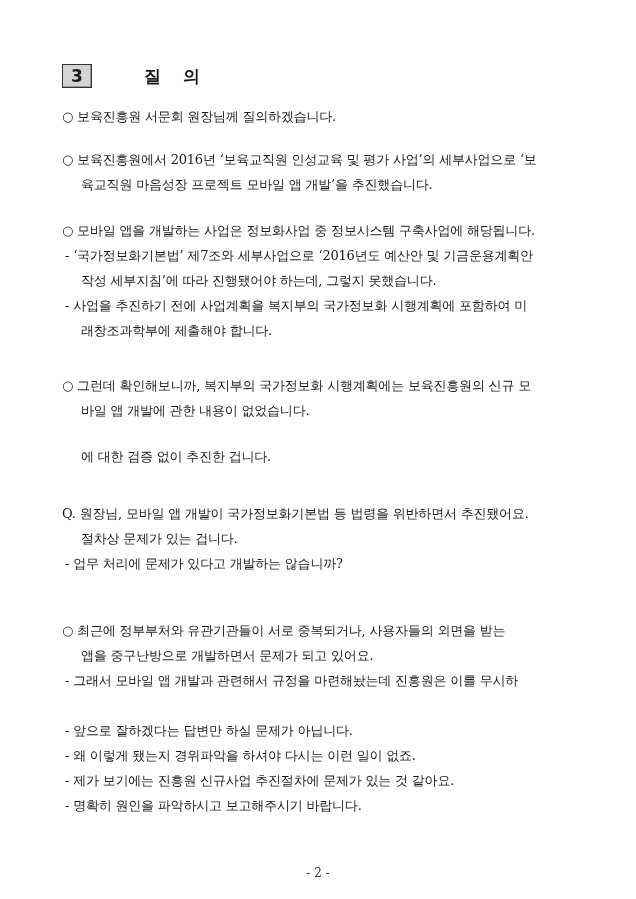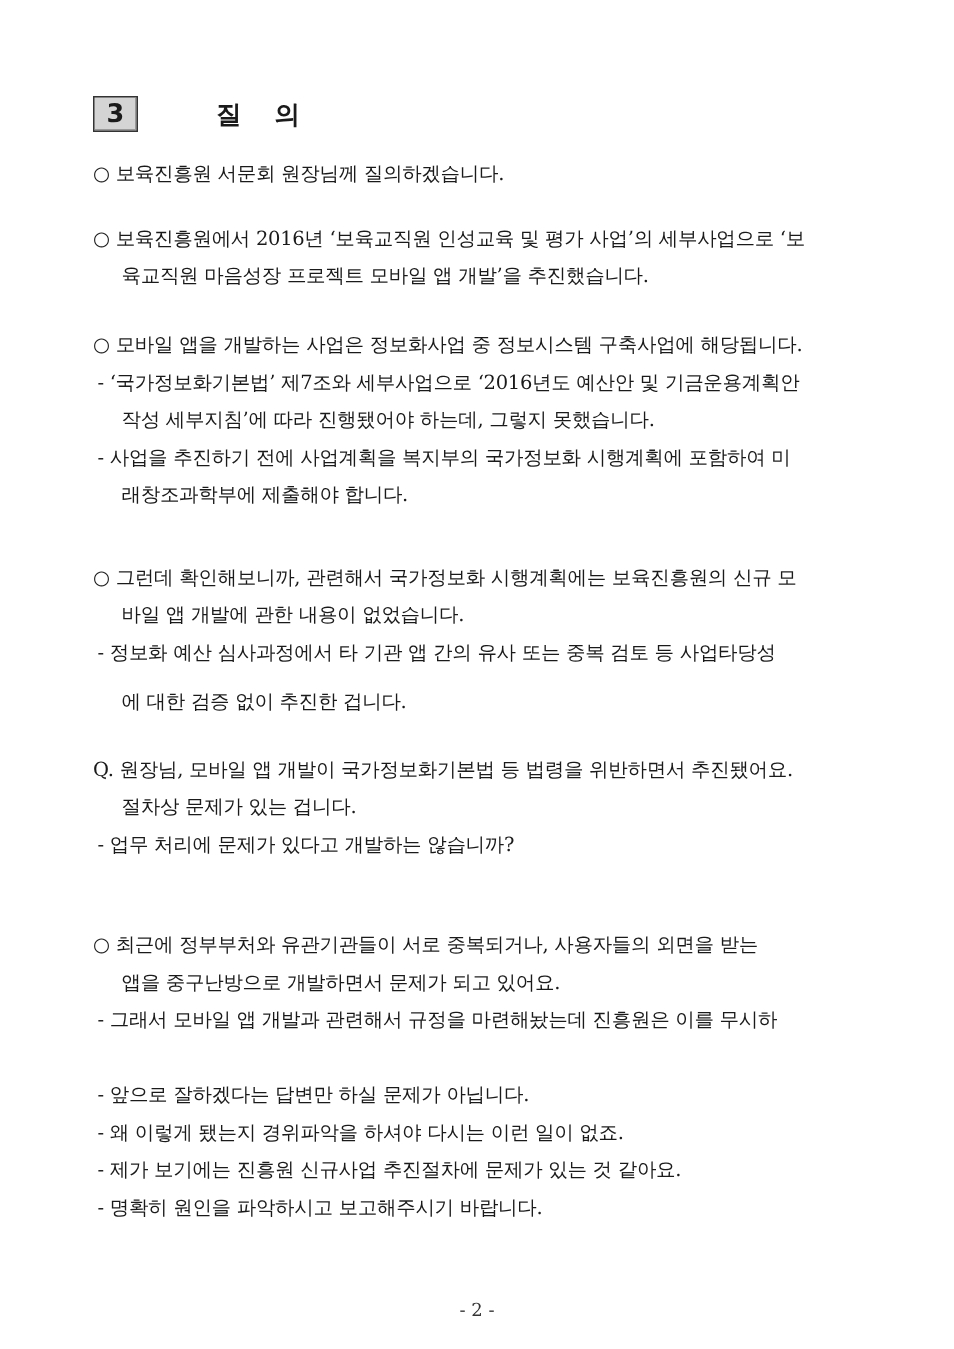--- a/index.html
+++ b/index.html
@@ -75,30 +75,26 @@
   <div class="line l-dash" style="top:297px">
     <span class="marker">-</span>
     <span>사업을 추진하기 전에 사업계획을 복지부의 국가정보화 시행계획에 포함하여 미</span>
   </div>
   <div class="line l-cont" style="top:322px">
     <span>래창조과학부에 제출해야 합니다.</span>
   </div>
 
   <div class="line l-circle" style="top:377px">
     <span class="marker">○</span>
-    <span> 그런데 확인해보니까, 관련해서 국가정보화 시행계획에는 보육진흥원의 신규 모</span>
+    <span> 그런데 확인해보니까, 복지부의 국가정보화 시행계획에는 보육진흥원의 신규 모</span>
   </div>
   <div class="line l-cont" style="top:402px">
     <span>바일 앱 개발에 관한 내용이 없었습니다.</span>
   </div>
-  <div class="line l-dash" style="top:427px">
-    <span class="marker">-</span>
-    <span>정보화 예산 심사과정에서 타 기관 앱 간의 유사 또는 중복 검토 등 사업타당성</span>
-  </div>
-  <div class="line l-cont" style="top:460px">
+  <div class="line l-cont" style="top:448px">
     <span>에 대한 검증 없이 추진한 겁니다.</span>
   </div>
 
   <div class="line l-q" style="top:505px">
     <span class="marker">Q.</span>
     <span>원장님, 모바일 앱 개발이 국가정보화기본법 등 법령을 위반하면서 추진됐어요.</span>
   </div>
   <div class="line l-cont" style="top:530px">
     <span>절차상 문제가 있는 겁니다.</span>
   </div>

